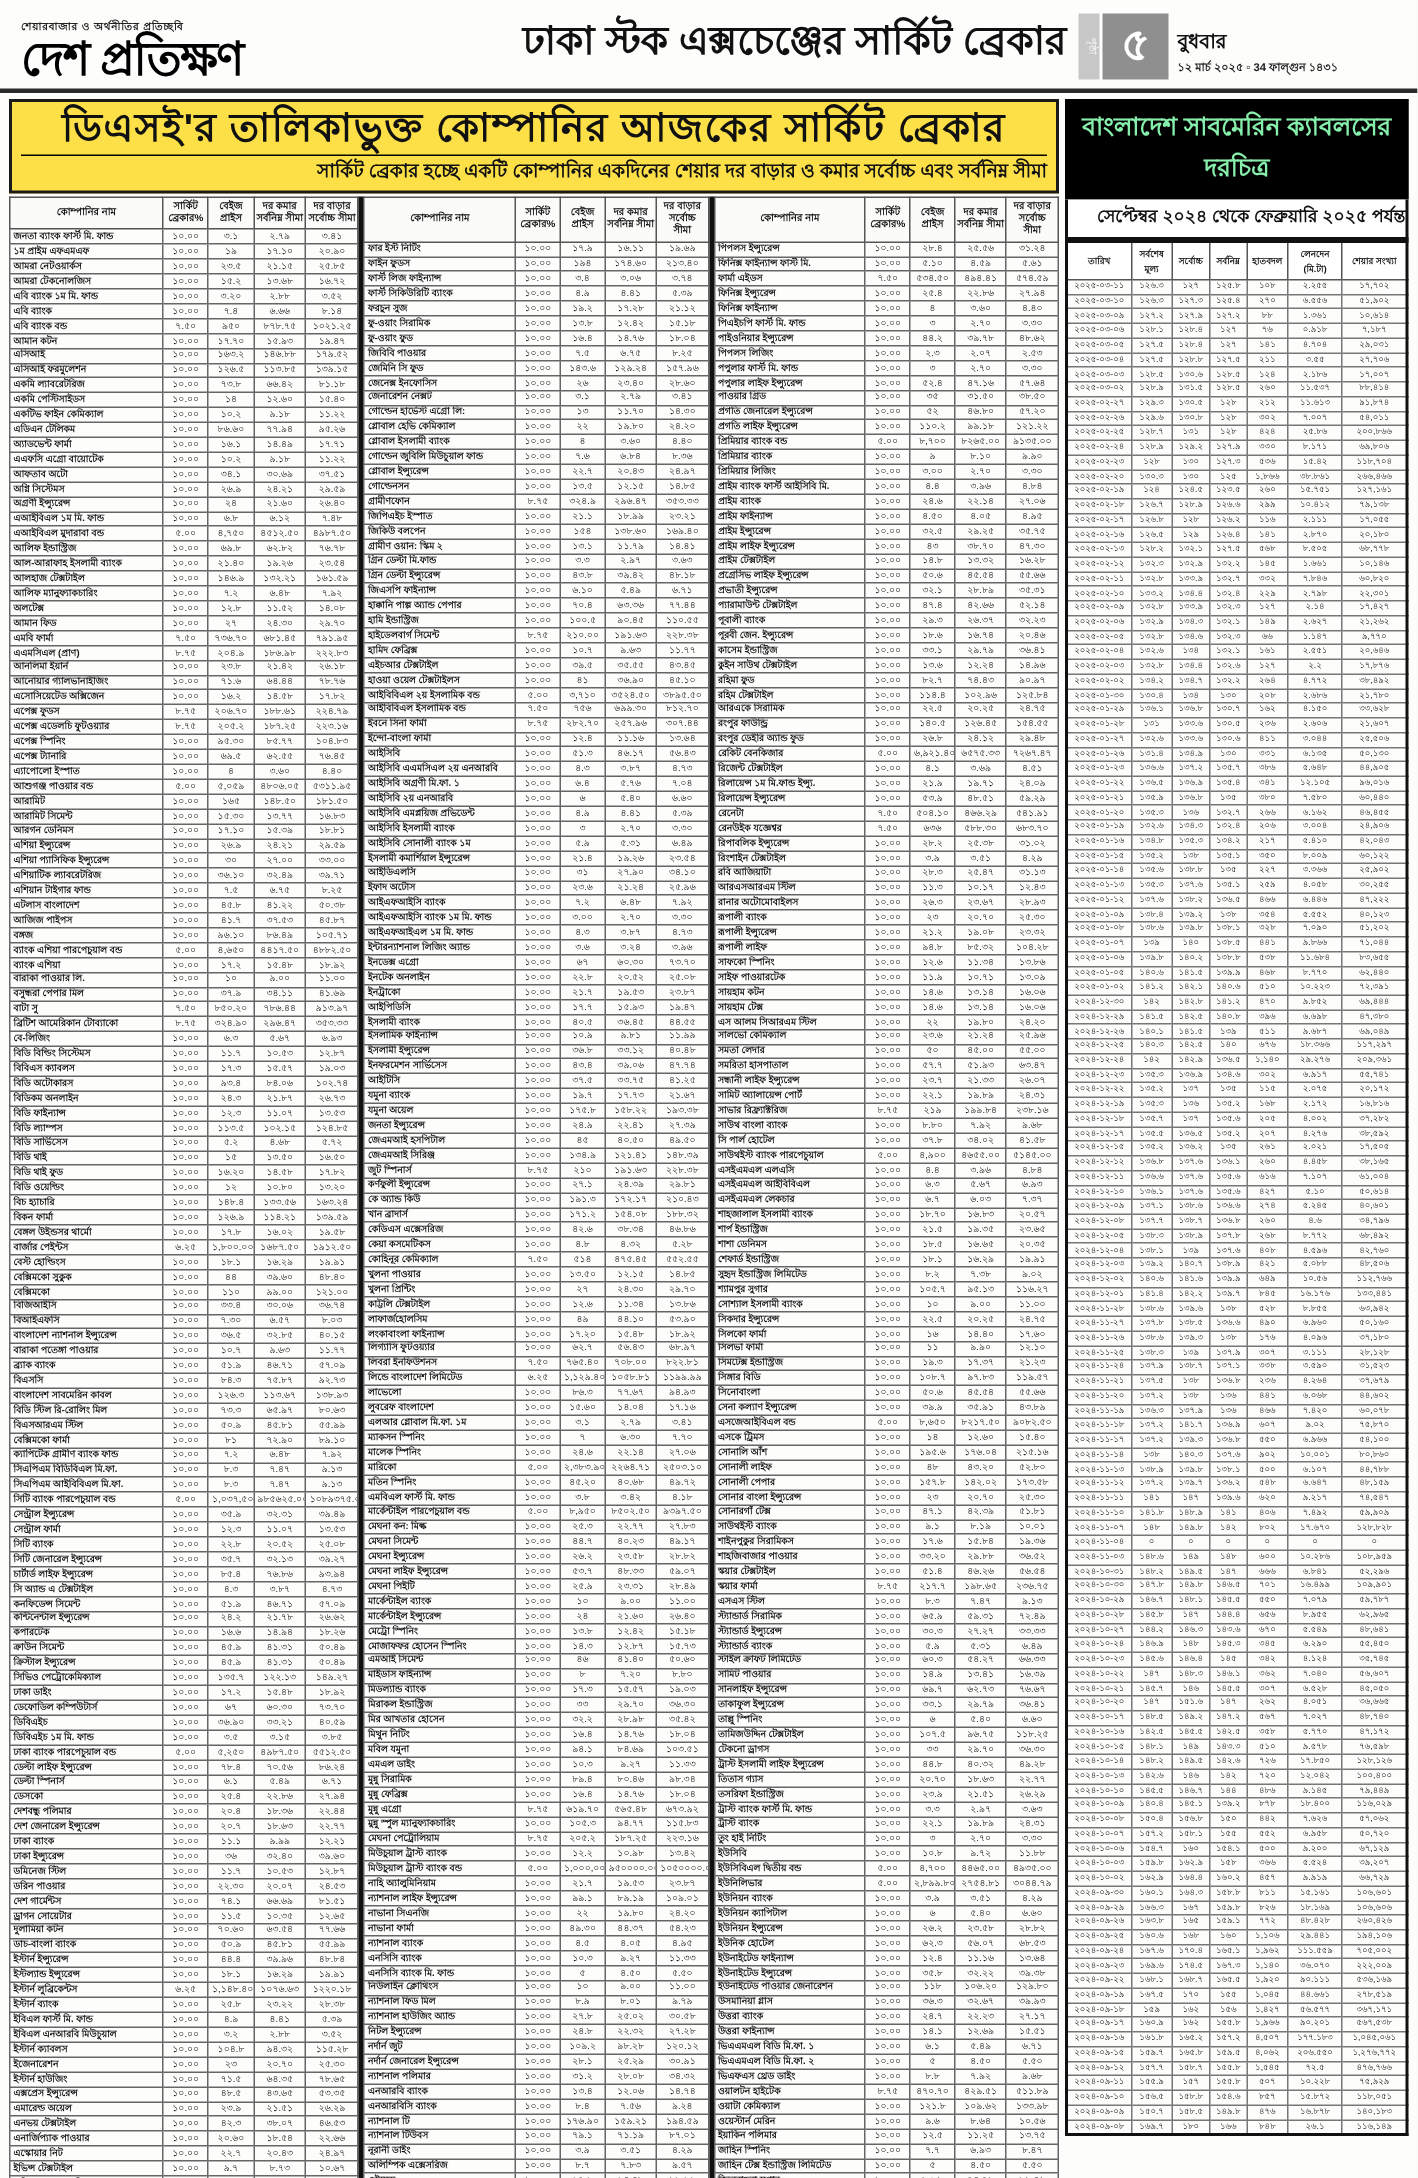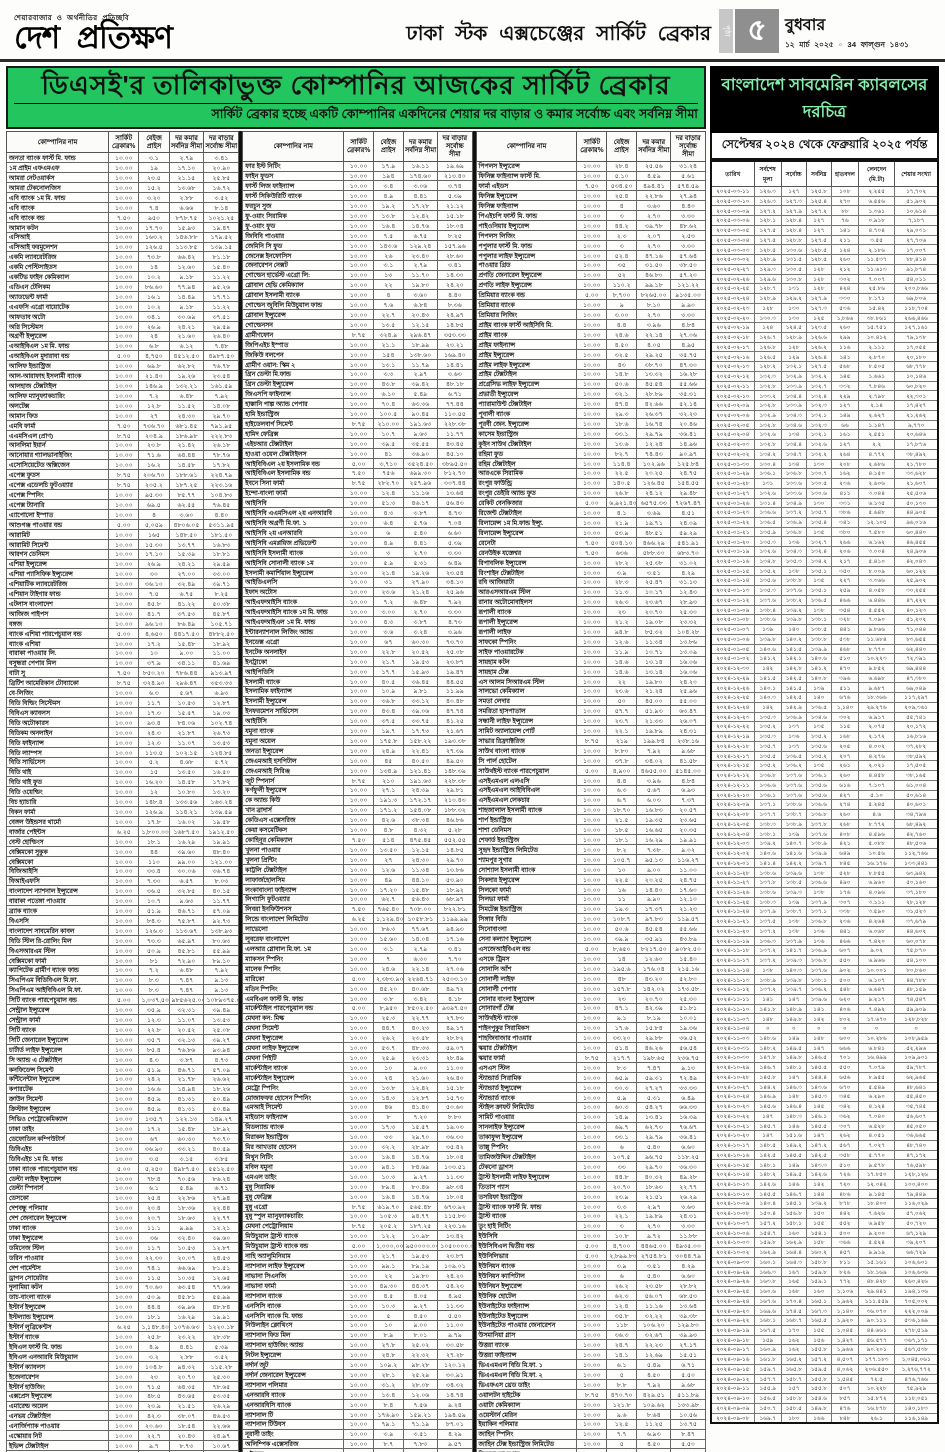--- a/index.html
+++ b/index.html
@@ -1,52 +1,52 @@
 <!DOCTYPE html>
 <html><head>
 <meta charset="utf-8">
 <style>
   * { margin:0; padding:0; box-sizing:border-box; }
   html,body { width:945px; height:1452px; overflow:hidden; background:#f6f6f4;
     font-family:"Liberation Sans","DejaVu Sans",sans-serif; color:#111; }
   .page { width:945px; height:1452px; position:relative; background:#fdfdfc; }
 
   
-  .masthead { height:62px; display:flex; align-items:flex-end; padding:4px 10px 4px 14px; border-bottom:3px solid #2a2a2a; position:relative;font-family:Liberation Mono, monospace; }
+  .masthead { height:62px; display:flex; align-items:flex-end; padding:4px 10px 4px 14px; border-bottom:3px solid #2a2a2a; position:relative; }
   .logo-block { width:300px; }
   .logo-tagline { font-size:7px; font-weight:bold; color:#222; letter-spacing:.5px; }
   .logo-text { font-size:31px; font-weight:900; color:#000; line-height:1; letter-spacing:-1px; }
-  .masthead-title { flex:1; text-align:right; font-size:20px; font-weight:800; padding-right:8px; padding-bottom:4px; white-space:nowrap; }
+  .masthead-title { flex:1; text-align:right; font-size:26px; font-weight:800; padding-right:8px; padding-bottom:4px; white-space:nowrap; }
   .pageword-strip { width:14px; height:44px; background:#c7c7c7; color:#fff; font-size:7px; writing-mode:vertical-rl; text-align:center; margin-bottom:2px; }
   .pagenum-box { width:44px; height:44px; background:#8f8f8f; color:#fff; font-size:30px; font-weight:900; display:flex; align-items:center; justify-content:center; margin:0 6px 2px 2px; }
   .dateblock { width:150px; padding-bottom:4px; }
-  .weekday { font-size:16px; font-weight:800; }
+  .weekday { font-size:13px; font-weight:800; }
   .dateline { font-size:7.5px; font-weight:bold; color:#222; }
 
   
   .content { display:flex; padding:4px 6px 2px 6px; gap:4px; }
   .left-zone { width:700px; }
   .right-zone { width:229px; }
 
-  .headline-box { border:2px solid #1a1a1a; background:#22c55e; padding:3px 6px 0 6px; }
+  .headline-box { border:2px solid #1a1a1a; background:#fde047; padding:3px 6px 0 6px; }
   .headline-title { font-size:26px; font-weight:900; text-align:center; line-height:1.15; letter-spacing:1px; }
   .headline-sub { font-size:12.5px; font-weight:700; text-align:right; border-top:1px solid #000000; margin-top:2px; padding:1px 0 2px 0; }
 
   .cols { display:flex; margin-top:2px; }
   .ccol { width:233.3px; }
   .ccol + .ccol { border-left:3px solid #111; }
 
   table { border-collapse:collapse; width:100%; table-layout:fixed; }
   .ctable th { border:1px solid #555; font-size:6.6px; font-weight:700; padding:2px 1px; line-height:1.25; background:#fbfbfa; }
   .ctable td { border:1px solid #666; font-size:6.2px; padding:0.8px 2px; text-align:center; line-height:1.18; white-space:nowrap; overflow:hidden; }
   .ctable td.name { text-align:left; font-weight:700; }
   .ctable col.c-name{width:44%} .ctable col.c-cb{width:13%} .ctable col.c-bp{width:13%} .ctable col.c-lo{width:15%} .ctable col.c-hi{width:15%}
 
   .sb-title { background:#000; color:#86efac; font-size:16.5px; font-weight:900; text-align:center; padding:4px 0 5px 0; border:2px solid #000; }
-  .sb-sub { border:2px solid #111; border-top:none; font-size:11.5px; font-weight:800; text-align:center; padding:3px 0; background:#fff; }
+  .sb-sub { border:2px solid #111; border-top:none; font-size:11.5px; font-weight:800; text-align:right; padding:3px 0; background:#fff; }
   .stable { border:2px solid #111; }
   .stable th { border:1px solid #555; font-size:5.9px; font-weight:700; padding:2px 0; background:#fff; }
   .stable td { border:1px solid #777; font-size:5.7px; padding:1.1px 1px; text-align:center; white-space:nowrap; overflow:hidden; line-height:1.15; }
   .stable col.s-date{width:19%} .stable col.s-a{width:12%} .stable col.s-b{width:11%} .stable col.s-c{width:11%} .stable col.s-d{width:12%} .stable col.s-e{width:16%} .stable col.s-f{width:19%}
 </style>
 </head>
 <body>
 
 <div class="page">
 

